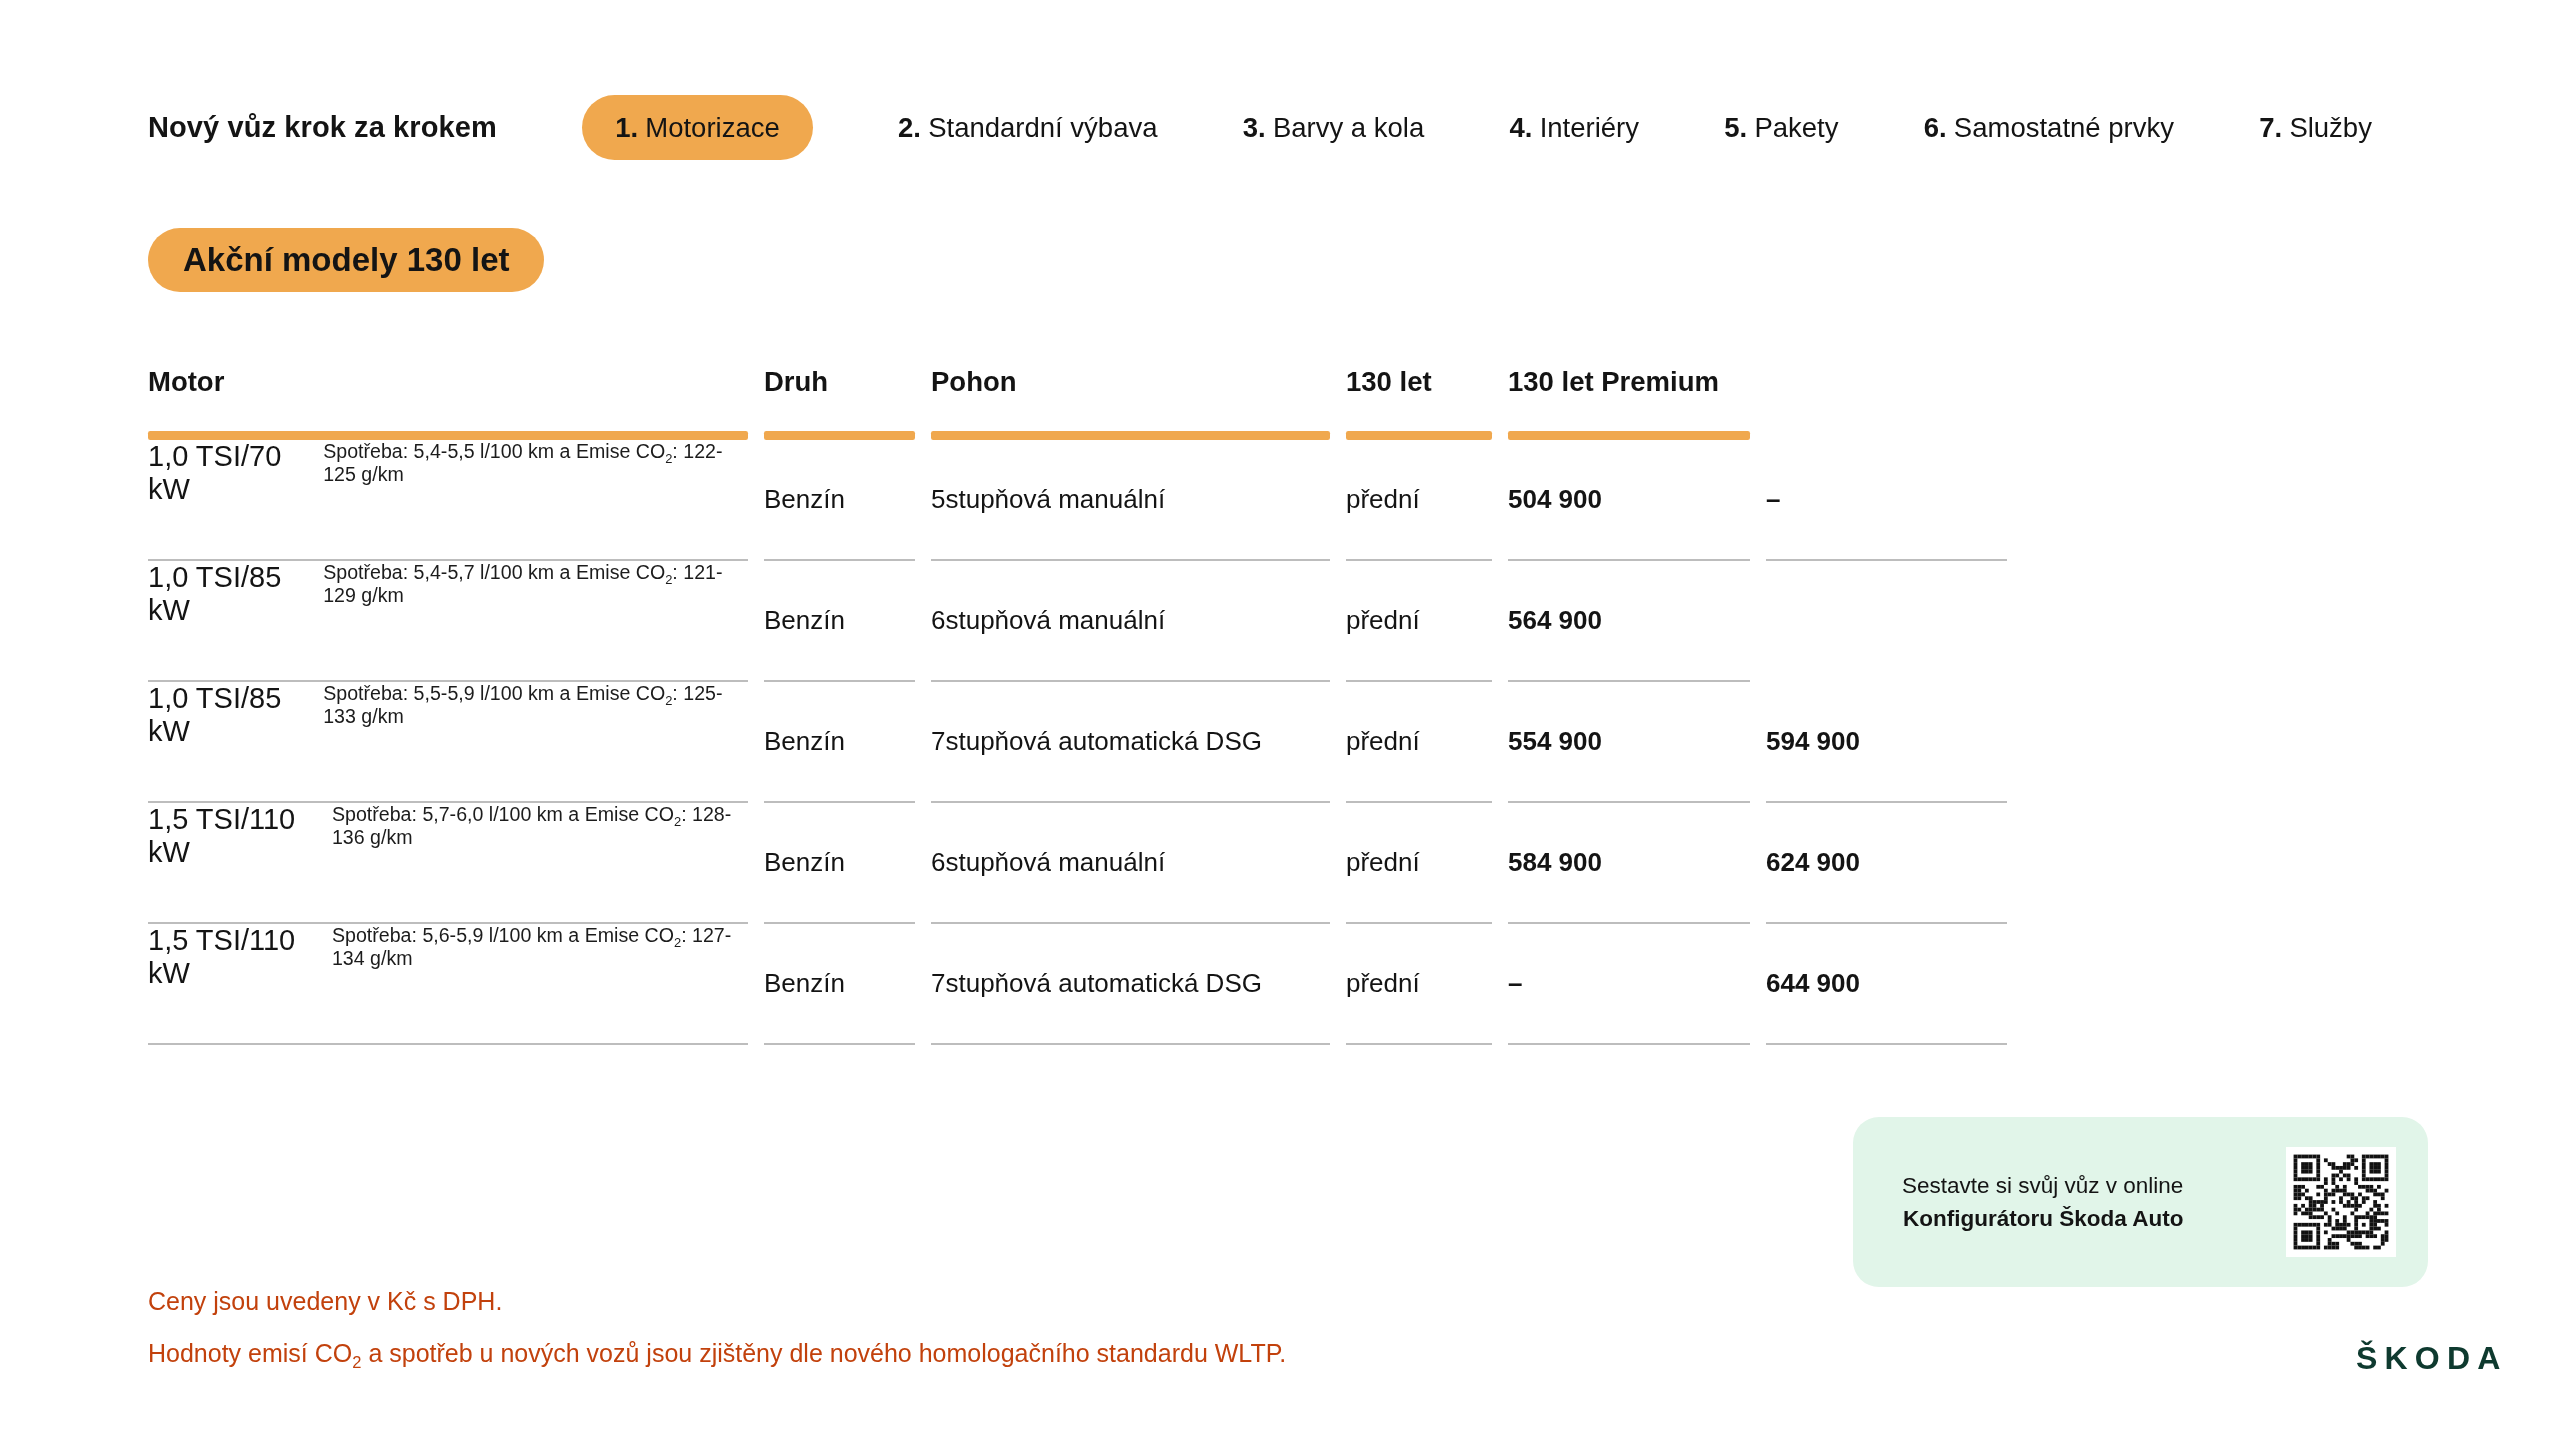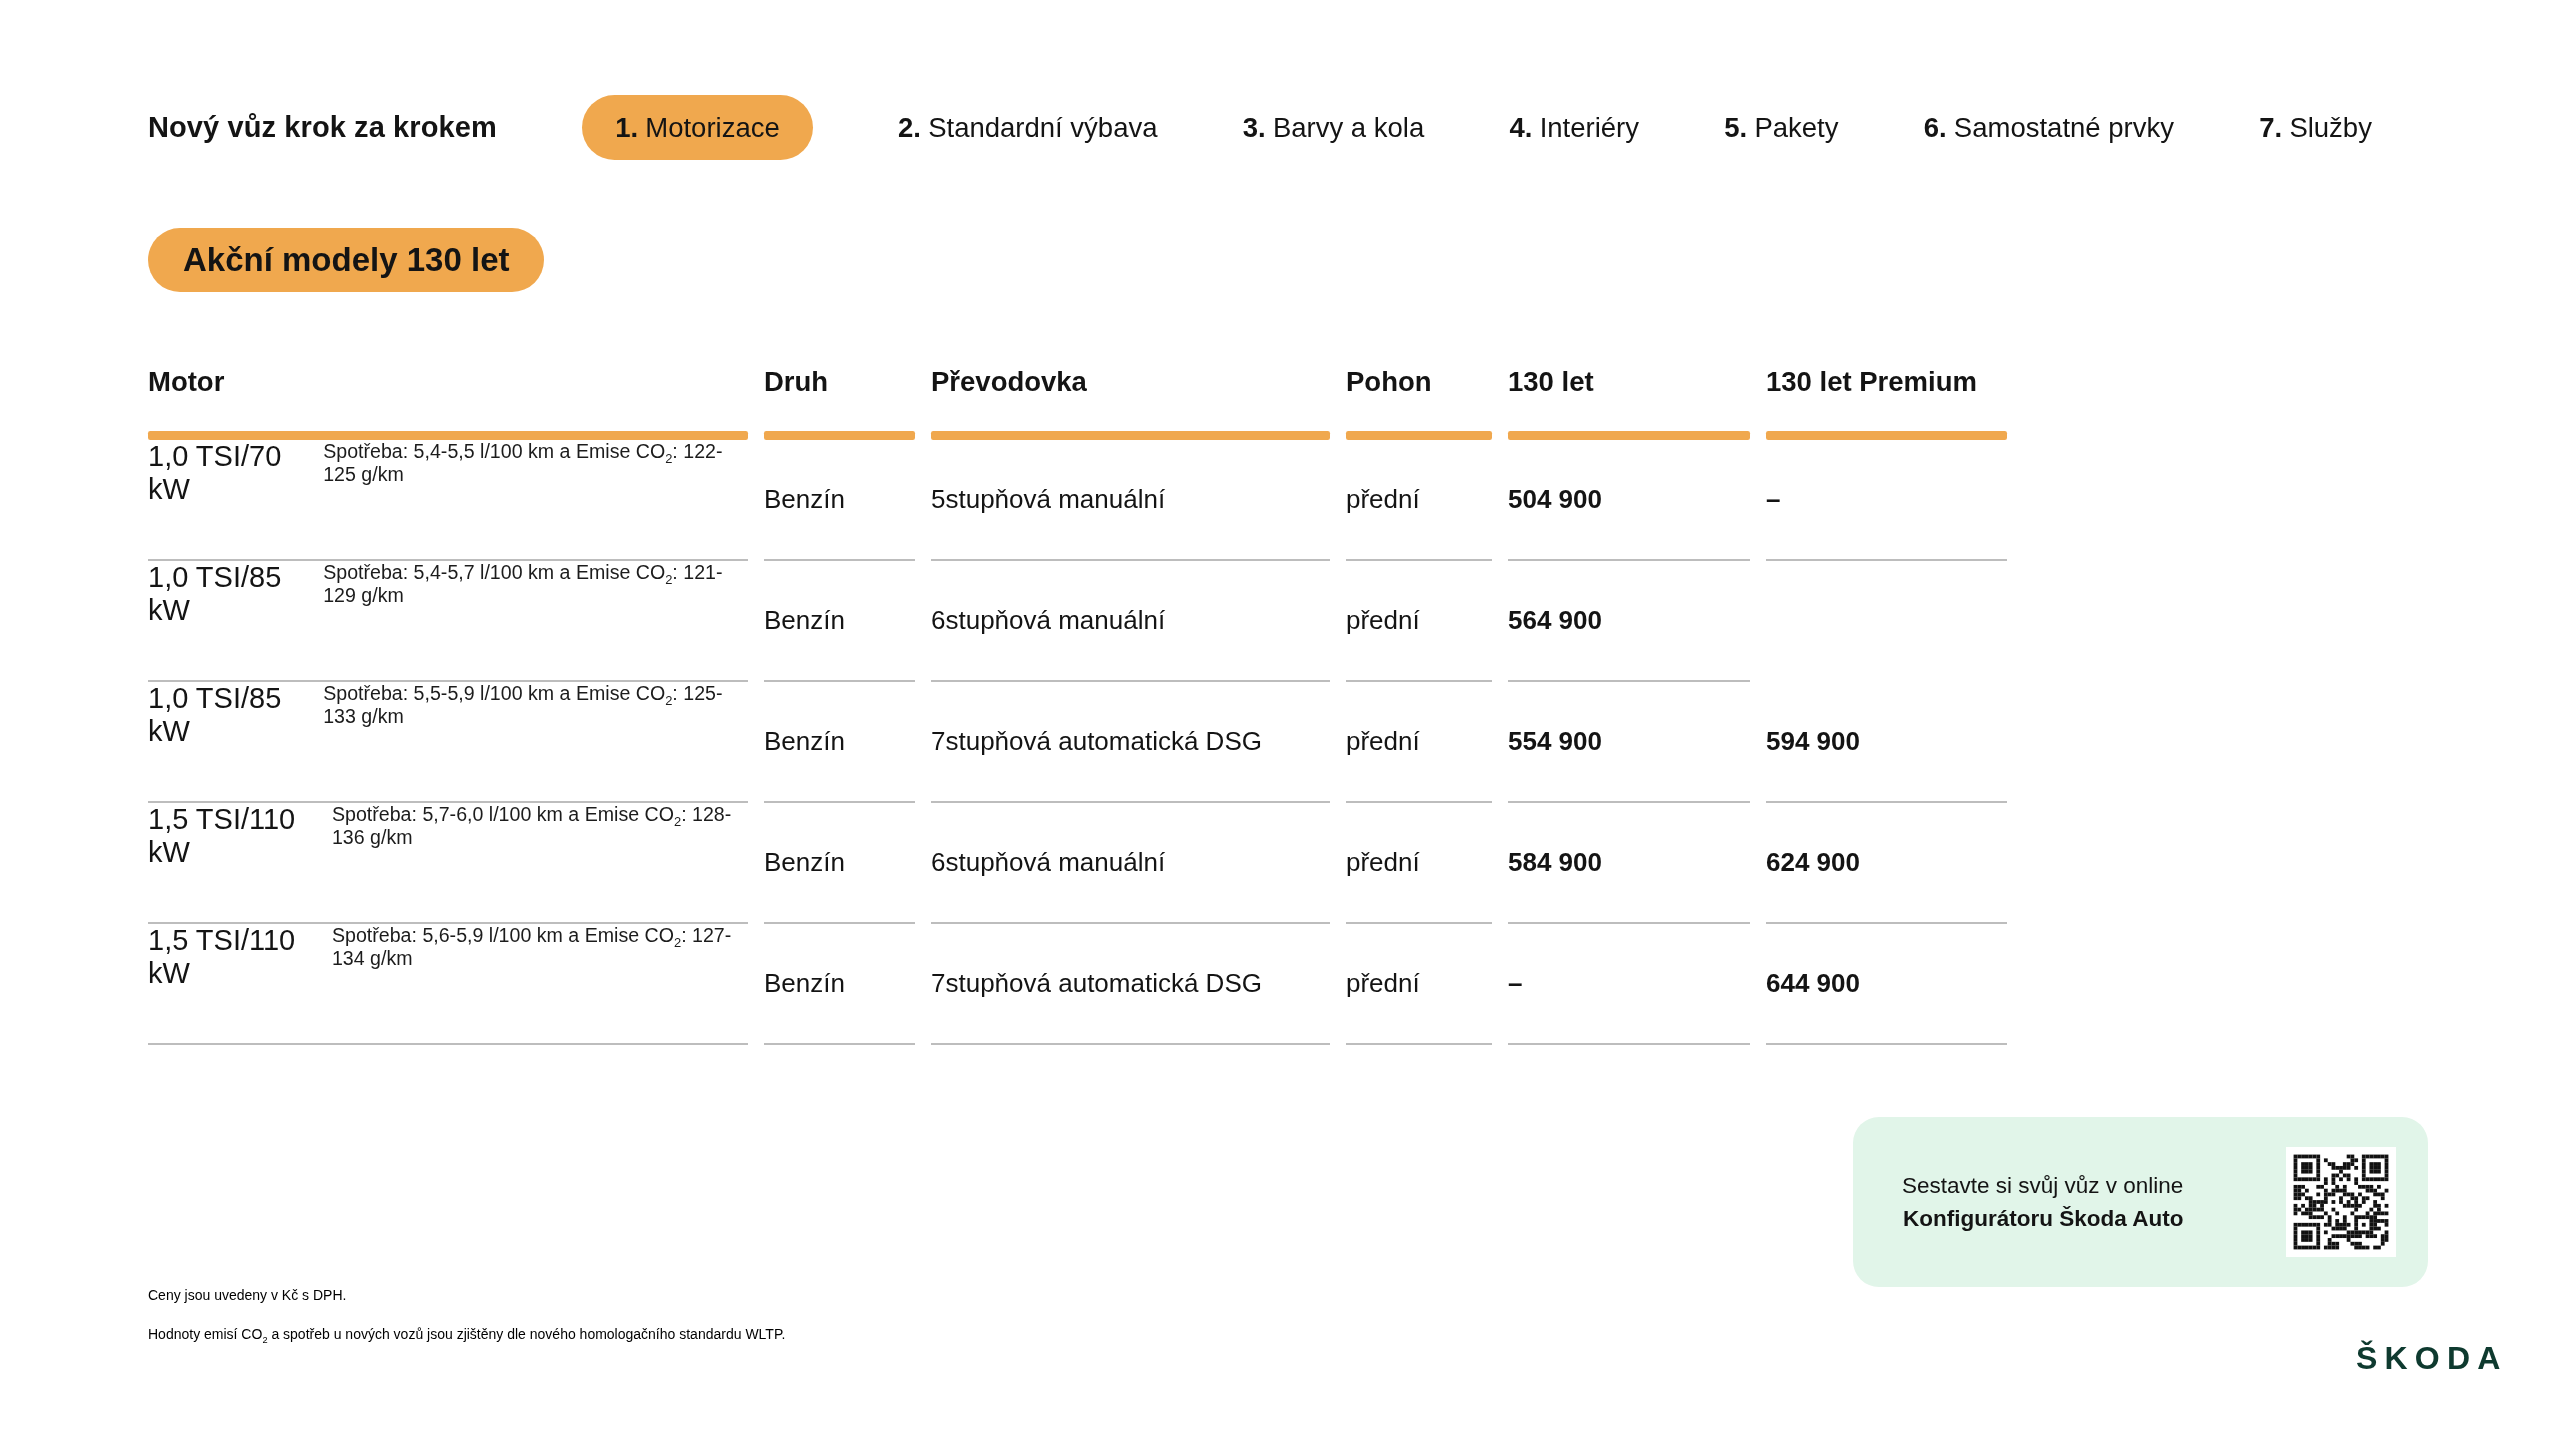--- a/index.html
+++ b/index.html
@@ -64,21 +64,21 @@
     font-size: 22.5px; line-height: 33px; white-space: nowrap; text-align: right;
   }
   .qr-text .b { font-weight: 800; }
   .qr {
     position: absolute; right: 32px; top: 50%; transform: translateY(-50%);
     width: 110px; height: 110px; background: #ffffff;
   }
   .qr svg { display: block; width: 100%; height: 100%; }
 
   
-  .footnotes { position: absolute; left: 148px; top: 1287px; font-size: 14px; color: #000000; }
+  .footnotes { position: absolute; left: 148px; top: 1287px; font-size: 25px; color: #c2410c; }
   .footnotes p + p { margin-top: 22.5px; }
   .footnotes sub { font-size: 0.66em; line-height: 0; }
 
   
   .logo {
     position: absolute; left: 2356px; top: 1340px;
     font-size: 32px; font-weight: 800; letter-spacing: 7.2px;
     color: var(--logo-green); white-space: nowrap;
   }
 
@@ -119,21 +119,20 @@
     <span class="lbl">Služby</span>
   </div>
 </nav>
 
 <div class="badge">Akční modely 130 let</div>
 
 <div class="table">
   <div class="tgrid">
     <div class="th">Motor</div>
     <div class="th">Druh</div>
-    <div class="th">Převodovka</div>
     <div class="th">Pohon</div>
     <div class="th">130 let</div>
     <div class="th">130 let Premium</div>
   </div>
 
   <div class="tgrid trow">
     <div class="cell motor-cell">
       <div class="motor-title">1,0 TSI/70 kW</div>
       <div class="motor-sub"><span>Spotřeba: 5,4-5,5 l/100 km a Emise CO</span><sub>2</sub><span>: 122-125 g/km</span></div>
     </div>

